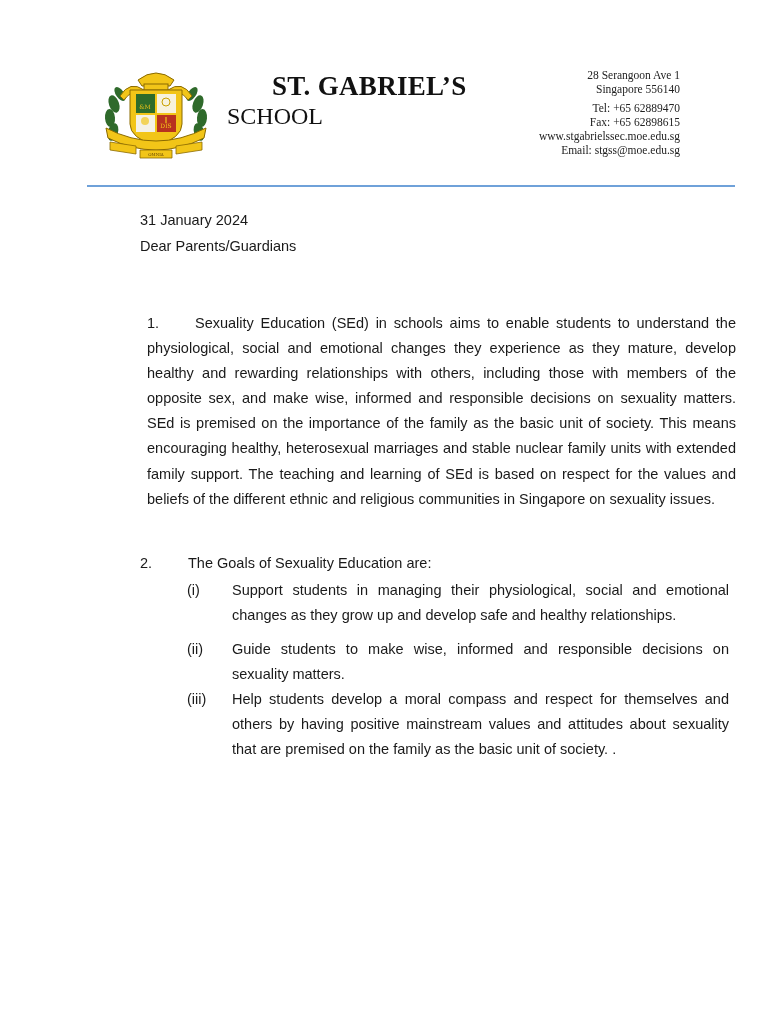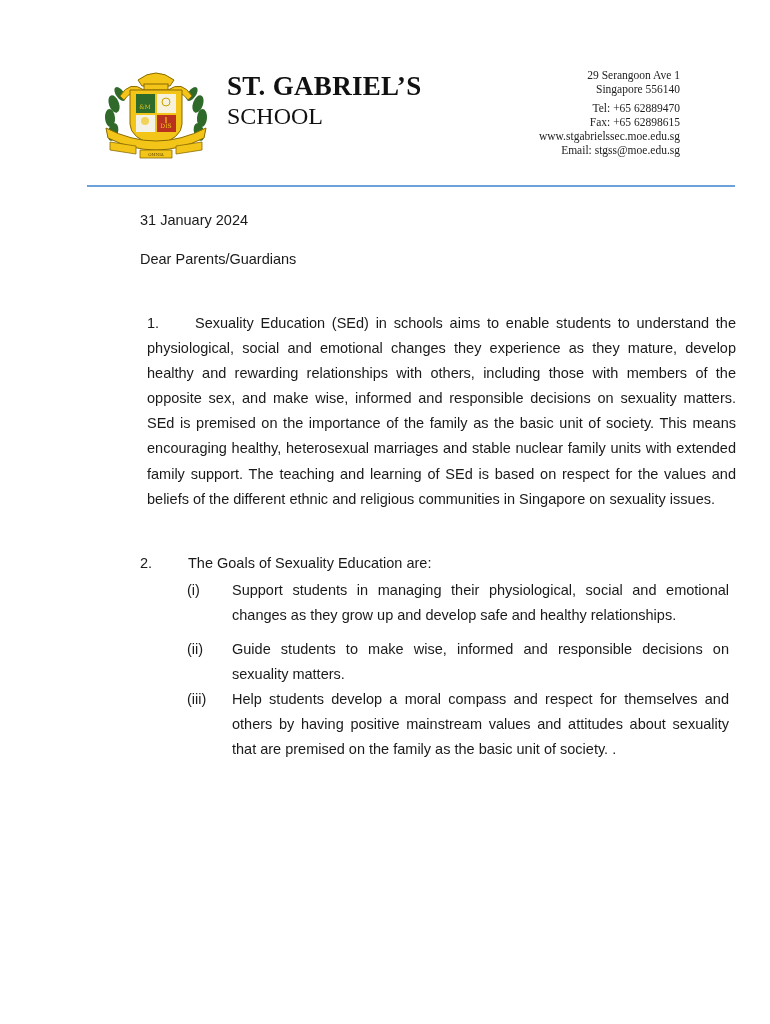--- a/index.html
+++ b/index.html
@@ -2,32 +2,32 @@
 <html><head>
 <meta charset="utf-8">
 <style>
   html, body { margin: 0; padding: 0; background: #ffffff; }
   body { width: 770px; height: 1024px; position: relative; overflow: hidden; color: #1a1a1a; }
   .page { position: absolute; left: 0; top: 0; width: 770px; height: 1024px; }
 
   
   .crest { position: absolute; left: 100px; top: 66px; width: 112px; height: 96px; }
   .school-name { position: absolute; left: 227px; top: 70px; font-family: "Liberation Serif", serif; color: #111; }
-  .school-name .line1 { font-size: 27px; font-weight: bold; line-height: 32px; letter-spacing: 0.3px; }
+  .school-name .line1 { font-size: 27px; font-weight: bold; line-height: 32px; letter-spacing: 0.3px; margin-left: 45px; }
   .school-name .line2, .school-name .line3 { font-size: 24px; line-height: 28px; }
 
   .address { position: absolute; right: 90px; top: 68px; text-align: right; font-family: "Liberation Serif", serif; font-size: 11.5px; line-height: 14px; color: #222; }
   .address .gap { height: 5px; }
 
   .divider { position: absolute; left: 87px; top: 185px; width: 648px; height: 2px; background: #6fa1d9; }
 
   
   .body-text { font-family: "Liberation Sans", sans-serif; font-size: 14.5px; color: #1a1a1a; margin-left: 48px; }
   .date { position: absolute; left: 92px; top: 212px; }
-  .salutation { position: absolute; left: 92px; top: 251px; }
+  .salutation { position: absolute; left: 92px; top: 238px; }
   .subject { position: absolute; left: 92px; top: 279px; font-weight: bold; }
 
   .para1 { position: absolute; left: 99px; top: 311px; width: 589px; line-height: 25.1px; text-align: justify; }
   .para1 .num { display: inline-block; width: 48px; }
 
   .para2-head { position: absolute; left: 92px; top: 555px; }
   .para2-head .num { display: inline-block; width: 48px; }
   .para2-head b { font-weight: normal; }
 
   .goal { position: absolute; left: 139px; width: 542px; line-height: 25px; }
@@ -81,21 +81,21 @@
       <text x="56" y="90" font-size="4" fill="#5a3d00" text-anchor="middle" font-family="DejaVu Serif, serif">OMNIA</text>
     </svg>
   </div>
 
   <div class="school-name">
     <div class="line1">ST. GABRIEL’S</div>
     <div class="line3">SCHOOL</div>
   </div>
 
   <div class="address">
-    <div>29 Serangoon Ave 1</div>
+    <div>28 Serangoon Ave 1</div>
     <div>Singapore 556140</div>
     <div class="gap"></div>
     <div>Tel: +65 62889470</div>
     <div>Fax: +65 62898615</div>
     <div>www.stgabrielssec.moe.edu.sg</div>
     <div>Email: stgss@moe.edu.sg</div>
   </div>
 
   <div class="divider"></div>
 

